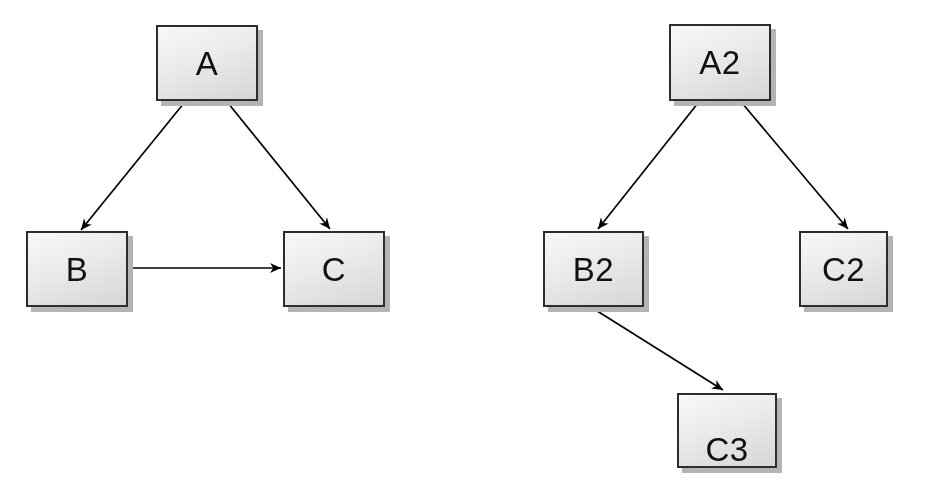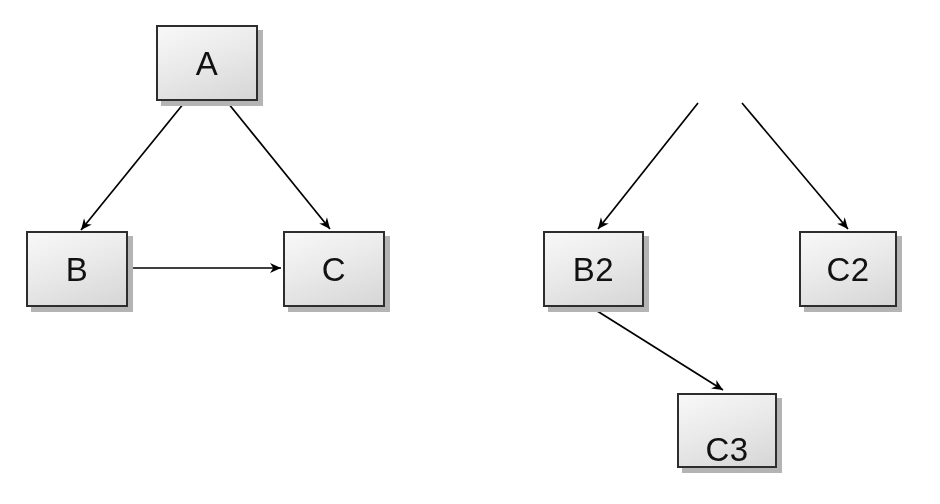--- a/index.html
+++ b/index.html
@@ -66,23 +66,26 @@
 
   <div class="node" style="left: 156px; top: 25px; width: 102px; height: 76px;">
     <span class="node-label">A</span>
   </div>
   <div class="node" style="left: 26px; top: 231px; width: 102px; height: 76px;">
     <span class="node-label">B</span>
   </div>
   <div class="node" style="left: 283px; top: 231px; width: 102px; height: 76px;">
     <span class="node-label">C</span>
   </div>
+  <div class="node" style="left: 669px; top: 24px; width: 102px; height: 77px;">
+    <span class="node-label">A2</span>
+  </div>
   <div class="node" style="left: 543px; top: 231px; width: 101px; height: 76px;">
     <span class="node-label">B2</span>
   </div>
-  <div class="node" style="left: 799px; top: 231px; width: 98px; height: 76px;">
+  <div class="node" style="left: 799px; top: 231px; width: 89px; height: 76px;">
     <span class="node-label">C2</span>
   </div>
   <div class="node" style="left: 677px; top: 393px; width: 100px; height: 75px; align-items: flex-end;">
     <span class="node-label">C3</span>
   </div>
 
 </div>
 
 </body></html>

